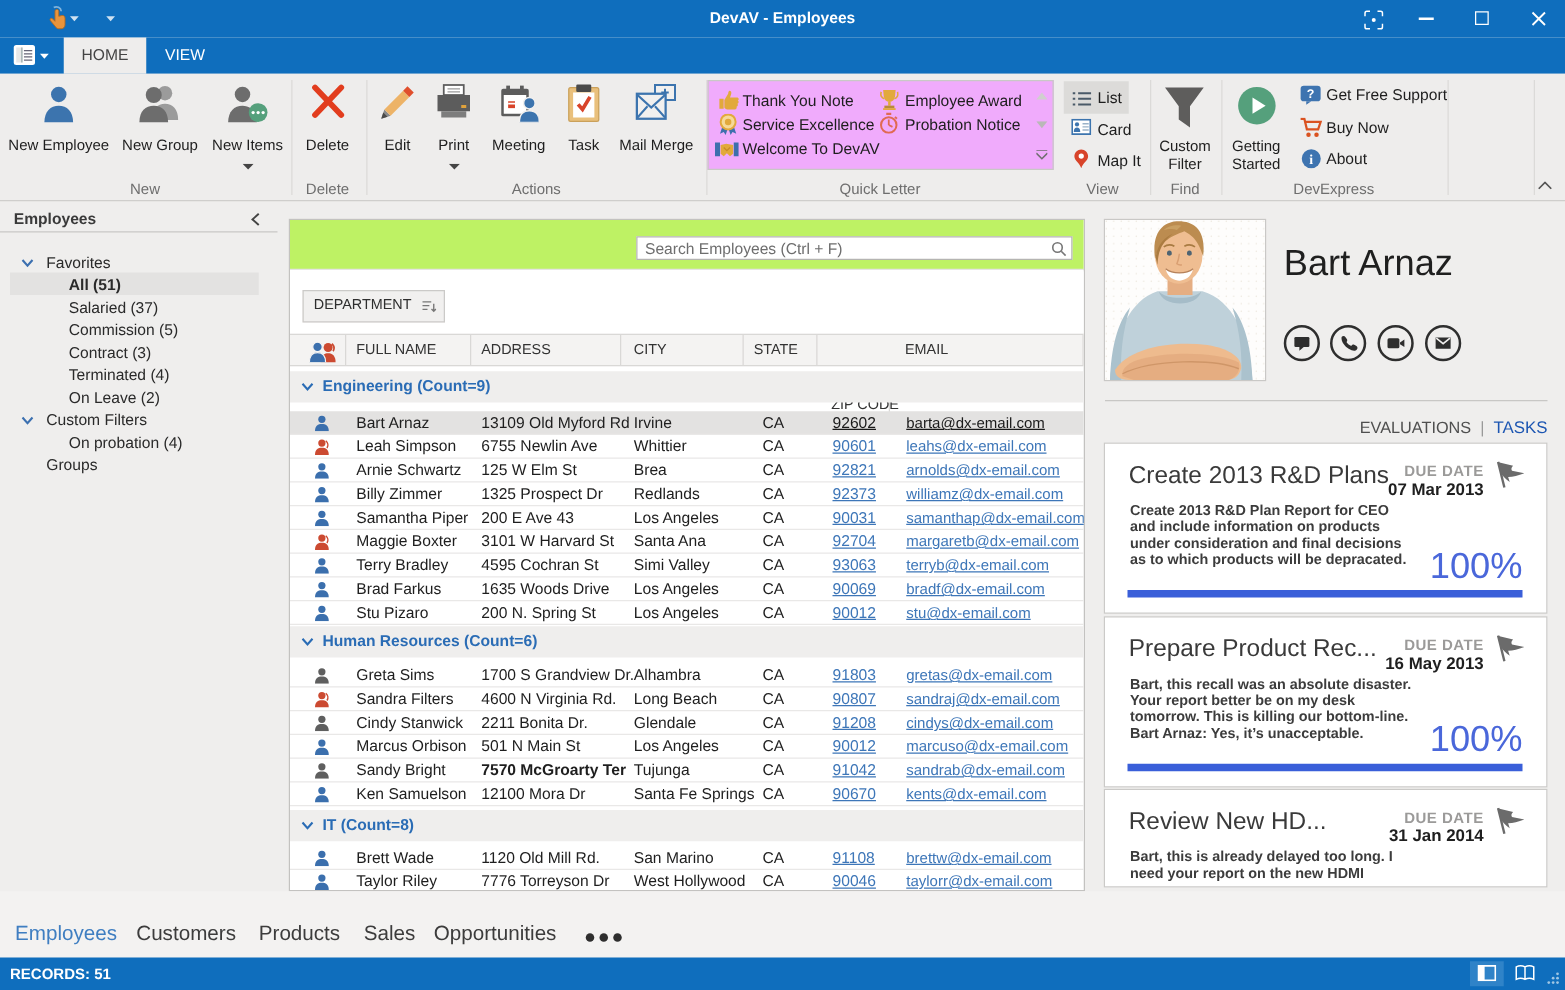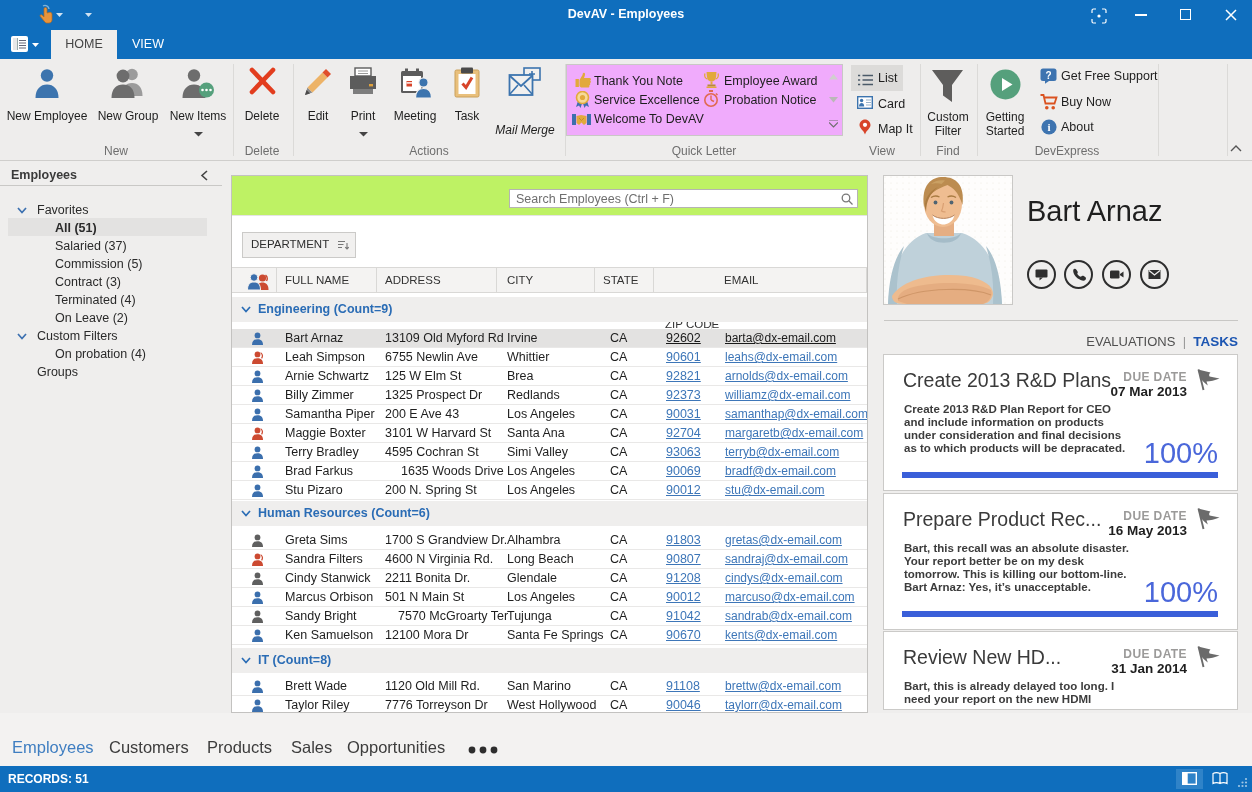--- a/index.html
+++ b/index.html
@@ -175,21 +175,21 @@
         <div class="rtext" style="margin-top:11px;">Task</div>
       </div>
 <div class="ritem" style="left:487px;top:8px;width:76px;">
         <div style="height:31px;"><svg width="34" height="30" viewBox="0 0 34 30">
 <rect x="16" y="1" width="16" height="12" fill="#f1f0ef" stroke="#3c74ae" stroke-width="1.6"></rect>
 <path d="M24 4 V10 M21 7 H27" stroke="#3c74ae" stroke-width="1.6"></path>
 <rect x="1.5" y="8" width="23" height="20" fill="#f1f0ef" stroke="#3c74ae" stroke-width="1.8"></rect>
 <path d="M2 9 L13 19 L24 9" fill="none" stroke="#3c74ae" stroke-width="1.8"></path>
 <path d="M2 27 L10 18 M24 27 L16 18" fill="none" stroke="#3c74ae" stroke-width="1.6"></path>
 </svg></div>
-        <div class="rtext" style="margin-top:25px;font-style:italic;">Mail Merge</div>
+        <div class="rtext" style="margin-top:11px;">Mail Merge</div>
       </div>
 <div class="abs" style="left:566px;top:5px;width:277px;height:72px;background:#f0abfc;border:1px solid #c9c8c6;">
  <div class="abs" style="left:8px;top:7px;width:18px;height:17px;"><svg width="17" height="16" viewBox="0 0 17 16">
             <rect x="0.5" y="7" width="3.4" height="8" fill="#e2a93c"></rect>
             <path d="M4.5 8 L7.5 3 C7.8 1 8.2 0.4 9.2 0.8 C10.3 1.2 10.2 2.6 9.8 3.8 L9 6 L14.5 6 C16.2 6 16.4 8 15.2 8.4 C16.4 9 16 10.8 14.9 11 C15.8 11.8 15.2 13.3 14.2 13.4 C14.8 14.4 14 15.5 12.8 15.5 L7 15.5 C5.8 15.5 4.9 14.8 4.5 14 Z" fill="#e2a93c"></path>
           </svg></div>
  <div class="abs rtext" style="left:27px;top:9px;font-size:12.5px;">Thank You Note</div>
  <div class="abs" style="left:7px;top:26px;width:18px;height:17px;"><svg width="17" height="17" viewBox="0 0 17 17">
             <path d="M4 10 L2 16 L5 14.5 L6.5 17 L8.5 11 Z" fill="#3e6fad"></path>
             <path d="M13 10 L15 16 L12 14.5 L10.5 17 L8.5 11 Z" fill="#3e6fad"></path>
@@ -425,21 +425,21 @@
           <div class="cell" style="left:378px;">CA</div>
           <div class="cell zip" style="left:434px;">93063</div>
           <div class="cell eml" style="left:493px;">terryb@dx-email.com</div>
         </div>
         <div class="grow">
           <div class="cell" style="left:19px;top:2.5px;"><svg width="13" height="13" viewBox="0 0 13 13">
               <circle cx="6.5" cy="3.4" r="2.9" fill="#3b6fad"></circle>
               <path d="M1 13 C1 8.6 3.4 7.2 6.5 7.2 C9.6 7.2 12 8.6 12 13 Z" fill="#3b6fad"></path>
             </svg></div>
           <div class="cell" style="left:53px;">Brad Farkus</div>
-          <div class="cell" style="left:153px;margin-left:16px;">1635 Woods Drive</div>
+          <div class="cell" style="left:153px;">1635 Woods Drive</div>
           <div class="cell" style="left:275px;">Los Angeles</div>
           <div class="cell" style="left:378px;">CA</div>
           <div class="cell zip" style="left:434px;">90069</div>
           <div class="cell eml" style="left:493px;">bradf@dx-email.com</div>
         </div>
         <div class="grow">
           <div class="cell" style="left:19px;top:2.5px;"><svg width="13" height="13" viewBox="0 0 13 13">
               <circle cx="6.5" cy="3.4" r="2.9" fill="#3b6fad"></circle>
               <path d="M1 13 C1 8.6 3.4 7.2 6.5 7.2 C9.6 7.2 12 8.6 12 13 Z" fill="#3b6fad"></path>
             </svg></div>
@@ -501,21 +501,21 @@
           <div class="cell" style="left:378px;">CA</div>
           <div class="cell zip" style="left:434px;">90012</div>
           <div class="cell eml" style="left:493px;">marcuso@dx-email.com</div>
         </div>
         <div class="grow">
           <div class="cell" style="left:19px;top:2.5px;"><svg width="13" height="13" viewBox="0 0 13 13">
               <circle cx="6.5" cy="3.4" r="2.9" fill="#5f5f5f"></circle>
               <path d="M1 13 C1 8.6 3.4 7.2 6.5 7.2 C9.6 7.2 12 8.6 12 13 Z" fill="#5f5f5f"></path>
             </svg></div>
           <div class="cell" style="left:53px;">Sandy Bright</div>
-          <div class="cell" style="left:166px;">7570 McGroarty Ter</div>
+          <div class="cell" style="left:153px;font-weight:bold;">7570 McGroarty Ter</div>
           <div class="cell" style="left:275px;">Tujunga</div>
           <div class="cell" style="left:378px;">CA</div>
           <div class="cell zip" style="left:434px;">91042</div>
           <div class="cell eml" style="left:493px;">sandrab@dx-email.com</div>
         </div>
         <div class="grow">
           <div class="cell" style="left:19px;top:2.5px;"><svg width="13" height="13" viewBox="0 0 13 13">
               <circle cx="6.5" cy="3.4" r="2.9" fill="#3b6fad"></circle>
               <path d="M1 13 C1 8.6 3.4 7.2 6.5 7.2 C9.6 7.2 12 8.6 12 13 Z" fill="#3b6fad"></path>
             </svg></div>
@@ -591,21 +591,21 @@
 <div class="abs ic-circle" style="left:1101.9px;top:259.5px;"><svg width="25" height="25" viewBox="1.5 1.5 25 25">
         <rect x="7.5" y="10" width="9.5" height="8" rx="1.2" fill="#2e2e2e"></rect>
         <path d="M17.5 13.5 L21 11 L21 17 L17.5 14.8 Z" fill="#2e2e2e"></path>
       </svg></div>
 <div class="abs ic-circle" style="left:1139.6px;top:259.5px;"><svg width="25" height="25" viewBox="1.5 1.5 25 25">
         <rect x="8" y="9.5" width="12" height="9" fill="#2e2e2e"></rect>
         <path d="M8.5 10 L14 14.5 L19.5 10" stroke="#efeeed" stroke-width="1.3" fill="none"></path>
       </svg></div>
 <div class="abs" style="left:884px;top:320px;width:354px;height:1px;background:#c8c7c5;"></div>
 <div class="abs" style="left:883px;top:334px;width:355px;text-align:right;font-size:13px;">
-<span style="color:#4f4f4f;">EVALUATIONS</span><span style="color:#999;">&nbsp; | &nbsp;</span><span style="color:#1d56b2;font-weight:bold;font-size:13.5px;">TASKS</span></div>
+<span style="color:#4f4f4f;">EVALUATIONS</span><span style="color:#999;">&nbsp; | &nbsp;</span><span style="color:#1d56b2;font-weight:normal;font-size:13.5px;">TASKS</span></div>
 <div class="card" style="top:354px;width:355px;height:137px;">
       <div class="ctitle" style="left:19px;top:14px;">Create 2013 R&amp;D Plans</div>
       <div class="cdue" style="right:50px;top:15px;">DUE DATE</div>
       <div class="cdate" style="right:50px;top:29px;">07 Mar 2013</div>
       <div class="abs" style="right:17px;top:13px;"><svg width="24" height="23" viewBox="0 0 24 23">
           <path d="M2.5 1.5 L7.5 22" stroke="#6b6b6b" stroke-width="1.9"></path>
           <path d="M2 1.5 L14.5 4.5 C13 6 12.8 7.2 13.6 8.6 L23.5 10.5 C18.5 12.5 14.5 13.3 10.5 13.6 L11.8 17.5 C8.8 15.3 6.3 13 4.6 10.5 Z" fill="#6b6b6b"></path>
         </svg></div>
       <div class="cbody" style="left:20px;top:48px;">Create 2013 R&amp;D Plan Report for CEO<br>and include information on products<br>under consideration and final decisions<br>as to which products will be depracated.</div>
       <div class="cpct" style="right:19px;top:82px;">100%</div>

